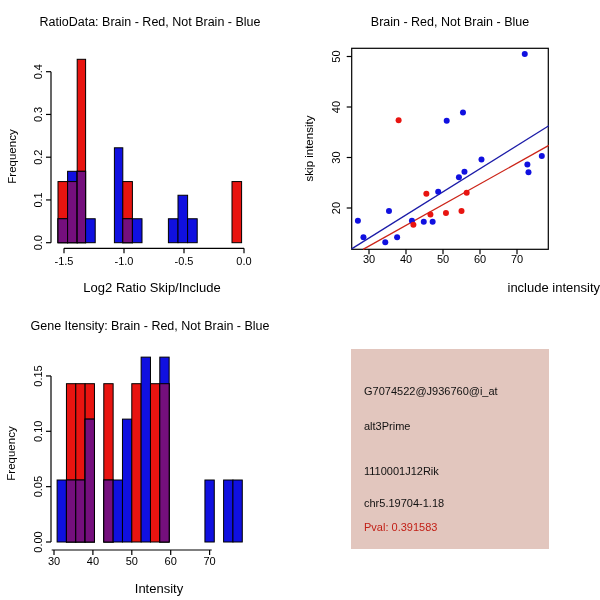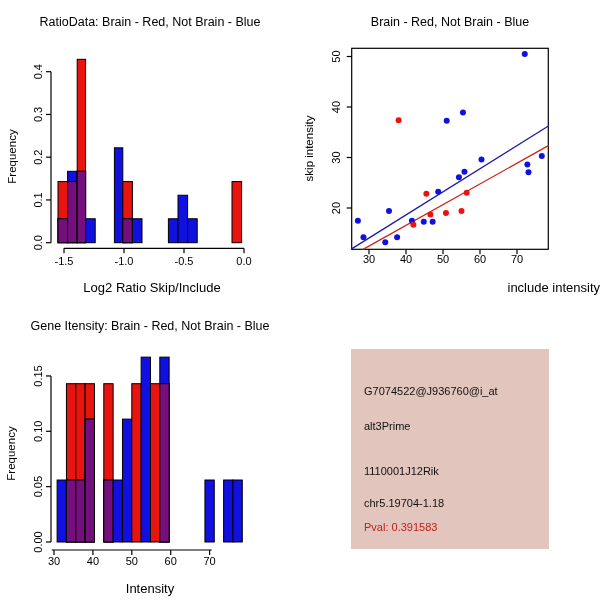--- a/index.html
+++ b/index.html
@@ -19,21 +19,21 @@
   #title-tl { left:0;     top:15px; }
   #title-tr { left:300px; top:15px; }
   #title-bl { left:0;     top:319px; }
 
   .x-label {
     position:absolute; width:300px; text-align:center;
     font-size:13px; line-height:13px;
   }
   #xlabel-tl { left:2px;   top:281px; }
   #xlabel-tr { left:300px; top:281px;text-align:right; }
-  #xlabel-bl { left:0;   top:582px; }
+  #xlabel-bl { left:9px;   top:582px; }
 
   .y-label {
     position:absolute; width:160px; text-align:center;
     font-size:11.5px; line-height:13px;
     transform:rotate(-90deg);
   }
   #ylabel-tl { left:-68px;   top:150px; }
   #ylabel-tr { left:229px;   top:142px; }
   #ylabel-bl { left:-69px;   top:447px; }
 

